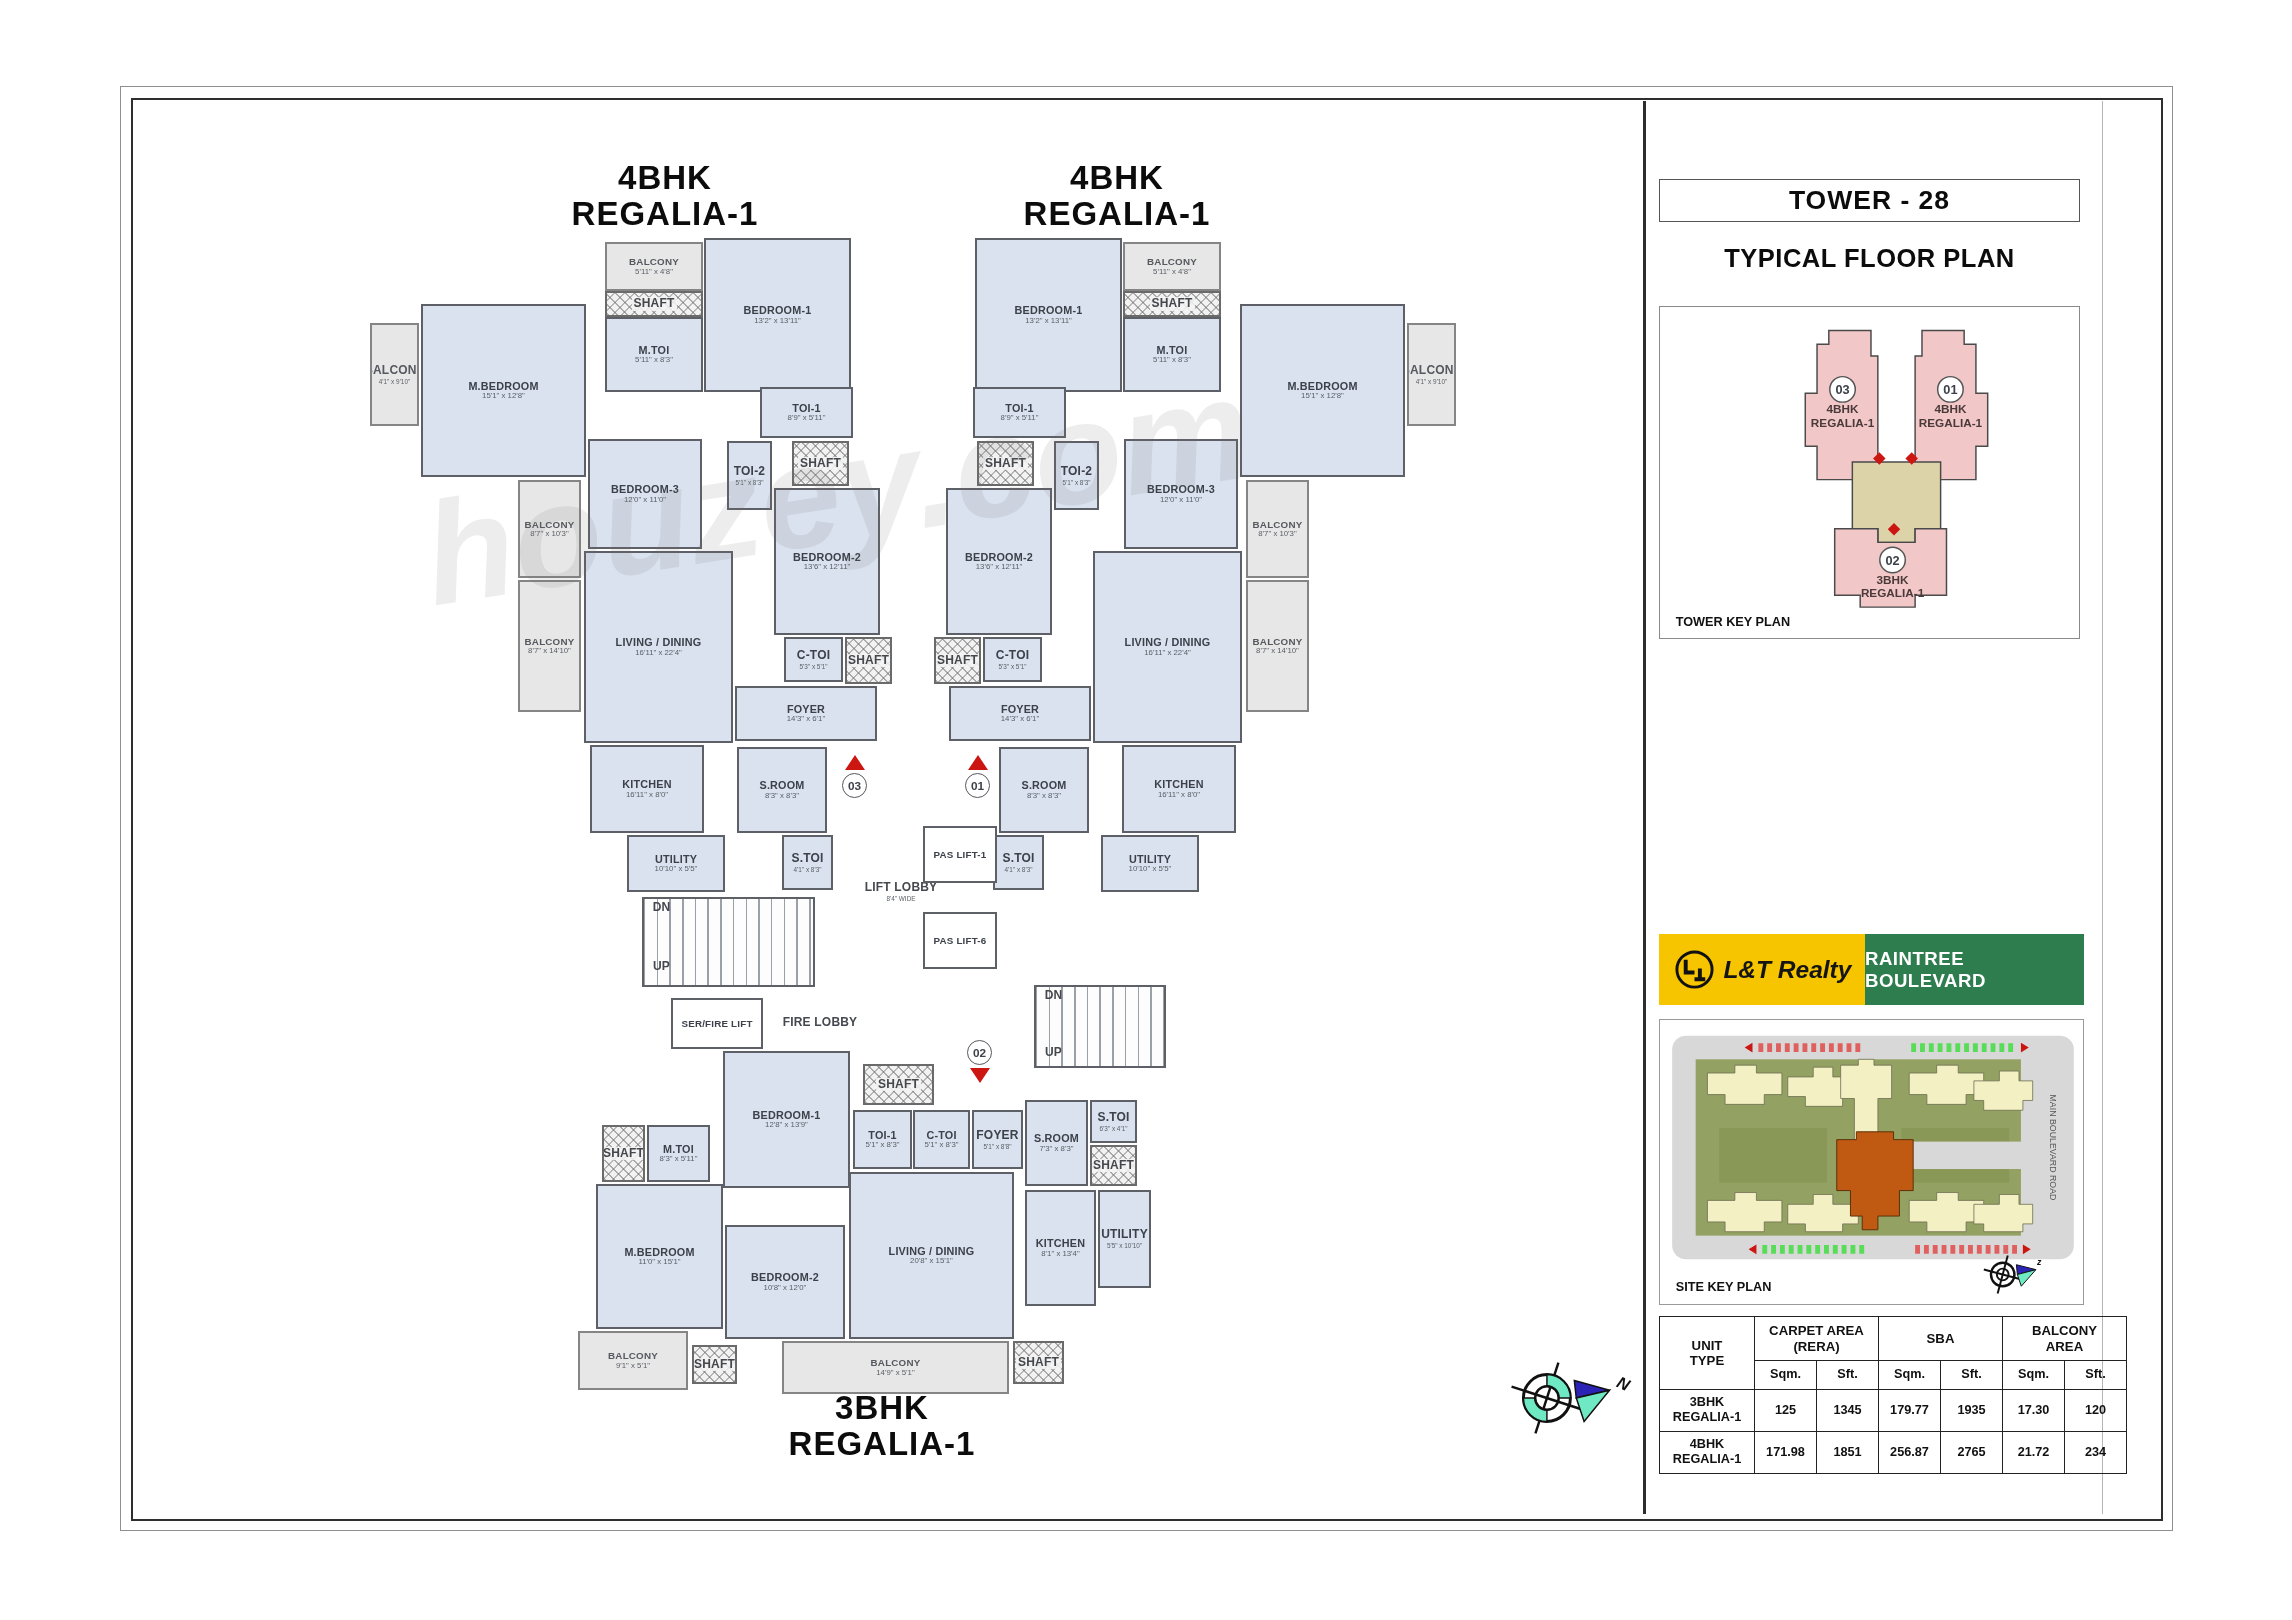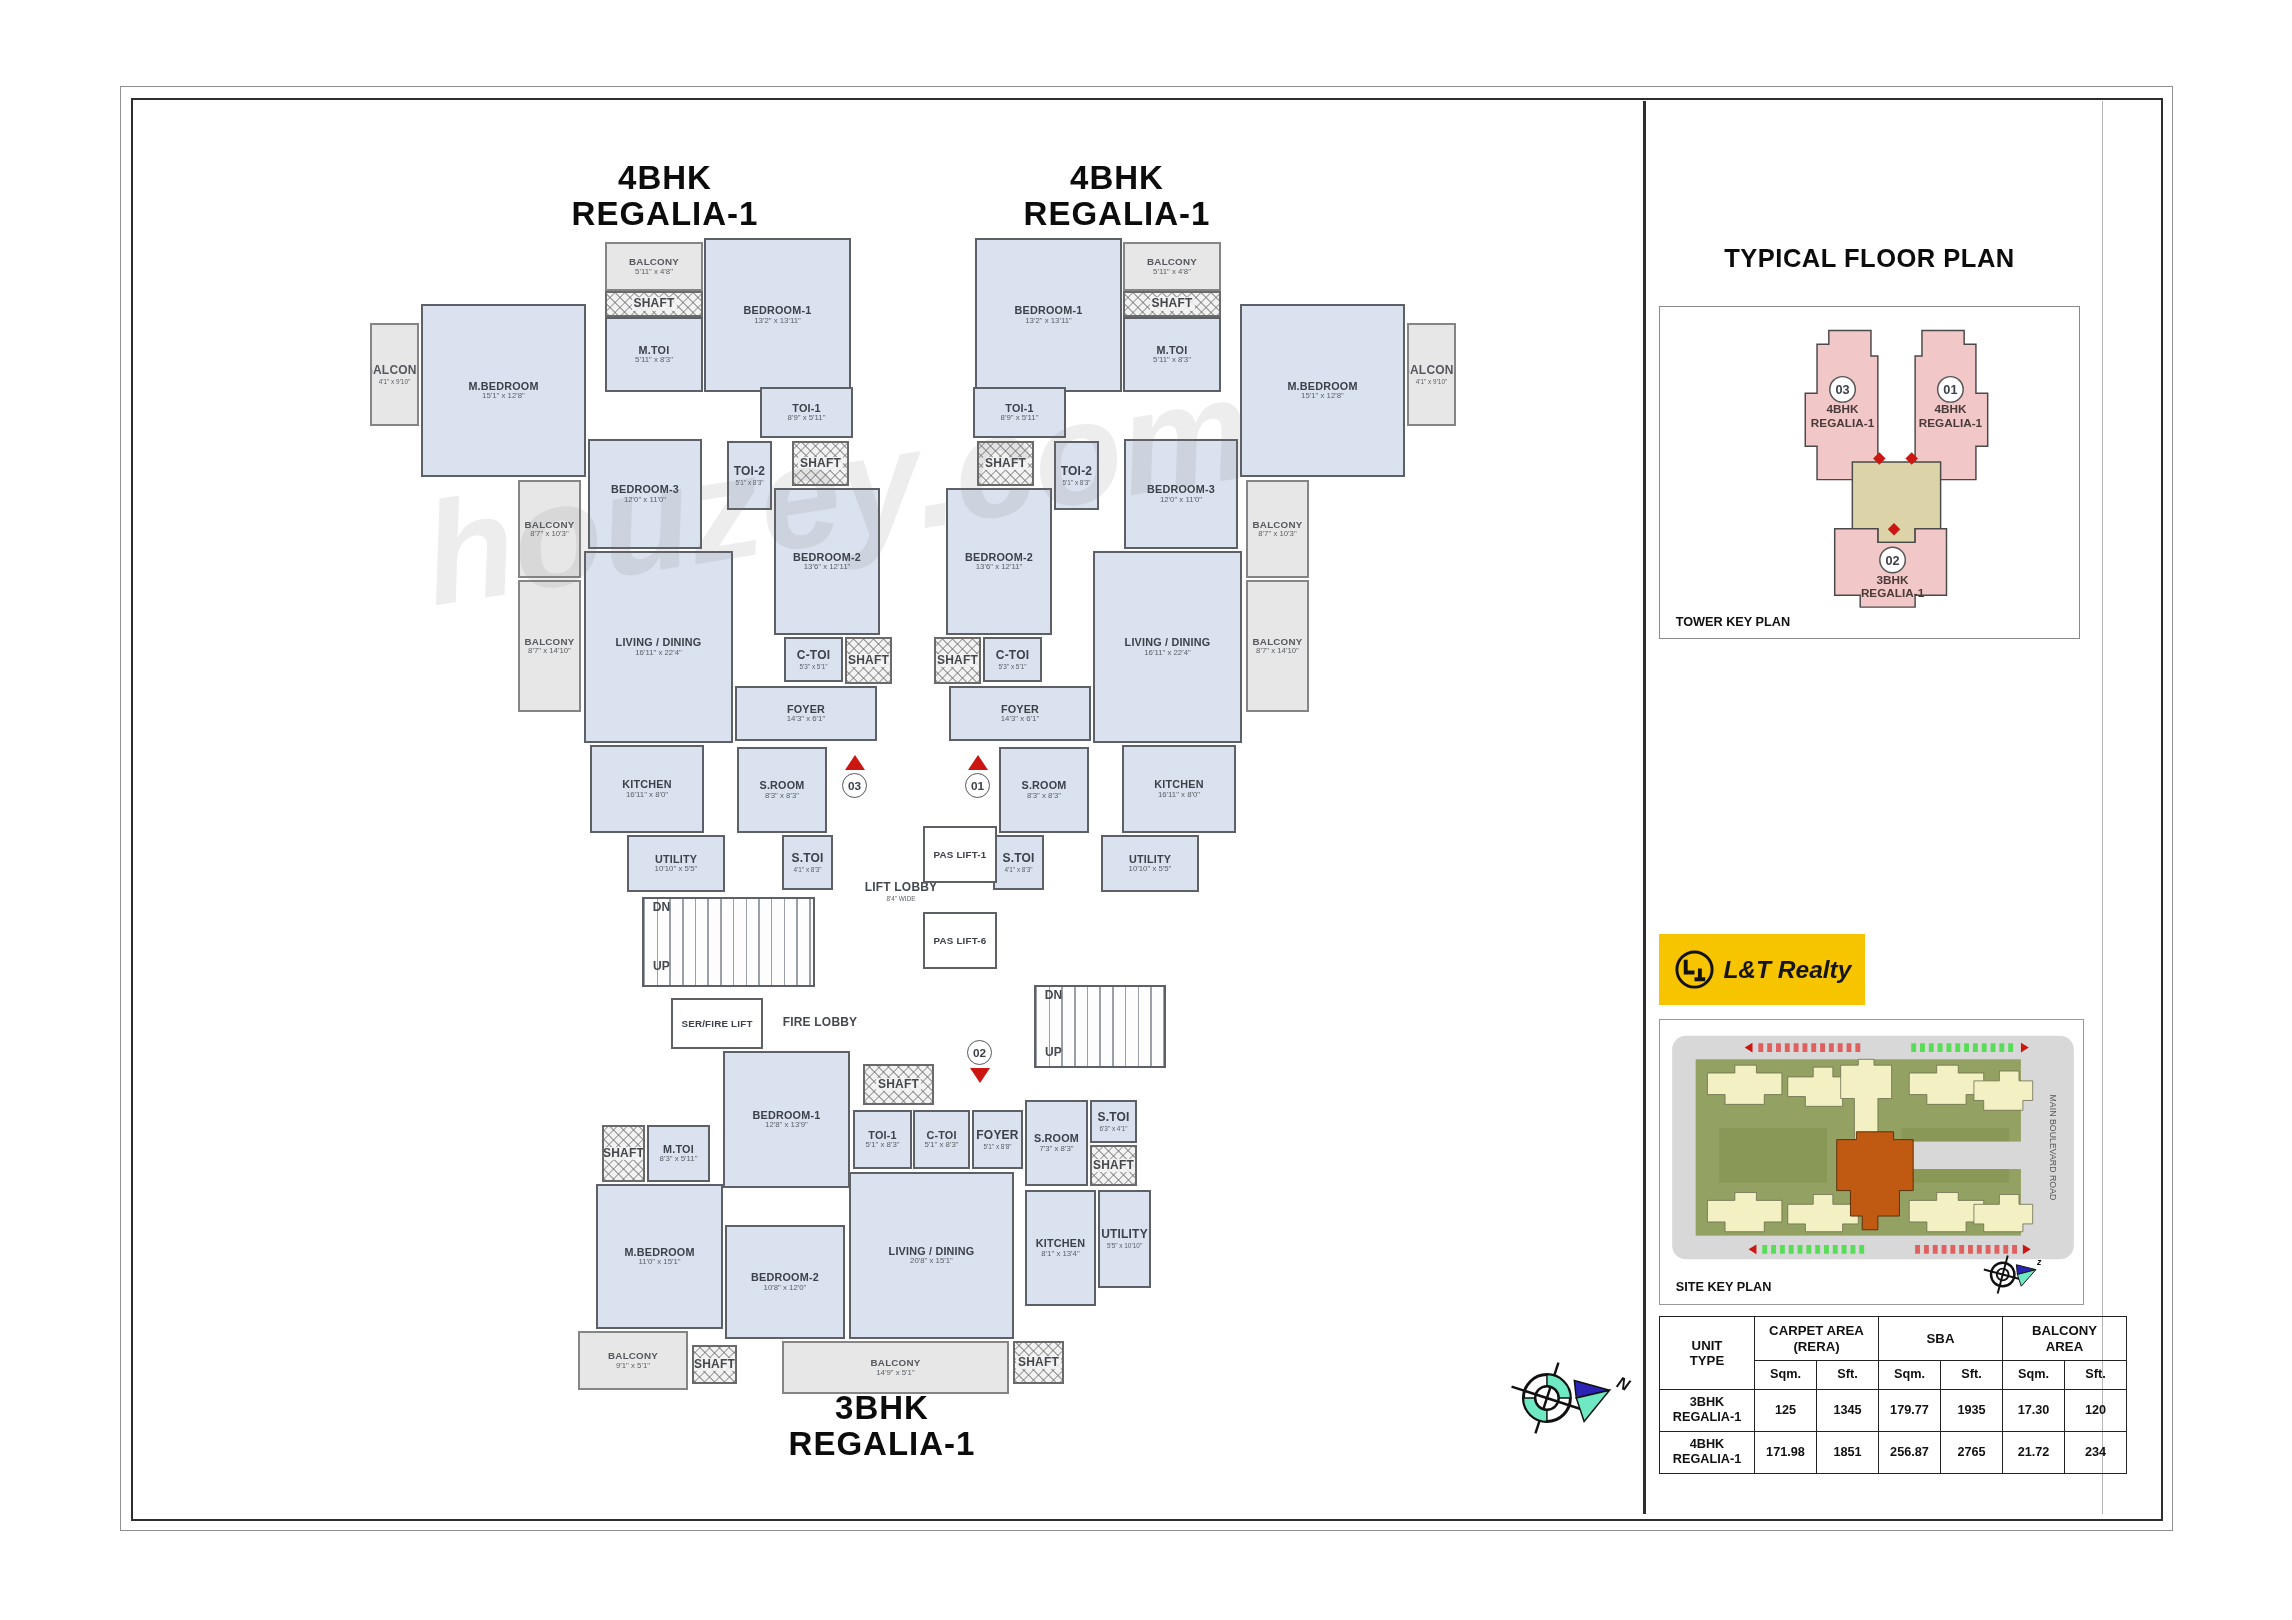--- a/index.html
+++ b/index.html
@@ -379,20 +379,21 @@
       <circle cx="50" cy="46" r="24" fill="none" stroke="#111" stroke-width="3"></circle>
       <path d="M50,22 A24,24 0 0 1 74,46 L62,46 A12,12 0 0 0 50,34 Z" fill="#6fe9c4" stroke="#111" stroke-width="1.5"></path>
       <path d="M50,70 A24,24 0 0 1 26,46 L38,46 A12,12 0 0 0 50,58 Z" fill="#6fe9c4" stroke="#111" stroke-width="1.5"></path>
       <circle cx="50" cy="46" r="12" fill="none" stroke="#111" stroke-width="2.5"></circle>
       <polygon points="78,28 114,38 80,46" fill="#2a23b5" stroke="#111" stroke-width="1.5"></polygon>
       <polygon points="80,46 114,38 88,70" fill="#6fe9c4" stroke="#111" stroke-width="1.5"></polygon>
       <text x="120" y="34" font-size="17" font-style="italic" font-weight="bold" fill="#111" transform="rotate(25 120 34)">N</text>
     </svg>
   </div>
 
+  <div class="sb-box hd-title">TOWER - 28</div>
   <div class="sb-box hd-sub">TYPICAL FLOOR PLAN</div>
 
   <div class="sb-box kp-box">
     <svg width="420" height="306" viewBox="0 0 428 312">
 
       <polygon points="160,38 172,38 172,24 215,24 215,50 222,50 222,160 204,160 204,176 160,176 160,142 148,142 148,88 160,88" fill="#f2c7c7" stroke="#4a4a4a" stroke-width="1.5"></polygon>
 
       <polygon points="322,38 310,38 310,24 267,24 267,50 260,50 260,160 278,160 278,176 322,176 322,142 334,142 334,88 322,88" fill="#f2c7c7" stroke="#4a4a4a" stroke-width="1.5"></polygon>
 
       <polygon points="196,158 286,158 286,226 260,226 260,240 222,240 222,226 196,226" fill="#ddd3a8" stroke="#4a4a4a" stroke-width="1.5"></polygon>
@@ -420,20 +421,23 @@
   </div>
 
   <div class="sb-box banner">
     <div class="ylw">
       <svg width="43" height="43" viewBox="0 0 44 44">
         <circle cx="22" cy="22" r="18" fill="none" stroke="#111" stroke-width="3"></circle>
         <path d="M13,12 v13 h9" fill="none" stroke="#111" stroke-width="4"></path>
         <path d="M22,32 h11 M27.5,21 v11" fill="none" stroke="#111" stroke-width="4"></path>
       </svg>
       <span class="brand">L&amp;T Realty</span>
+    </div>
+    <div class="grn">
+      <span class="proj">RAINTREE BOULEVARD</span>
     </div>
   </div>
 
   <div class="sb-box site-box">
     <svg width="410" height="241" viewBox="0 0 418 246" style="position:absolute;left:7.8px;top:5.9px;">
       <rect x="4" y="10" width="410" height="228" rx="14" fill="#d8d8d8"></rect>
       <rect x="28" y="34" width="332" height="180" fill="#93a263"></rect>
       <rect x="52" y="104" width="110" height="56" fill="#8a9857"></rect>
       <rect x="238" y="104" width="110" height="56" fill="#8a9857"></rect>
       <rect x="238" y="118" width="150" height="28" fill="#d8d8d8"></rect>

